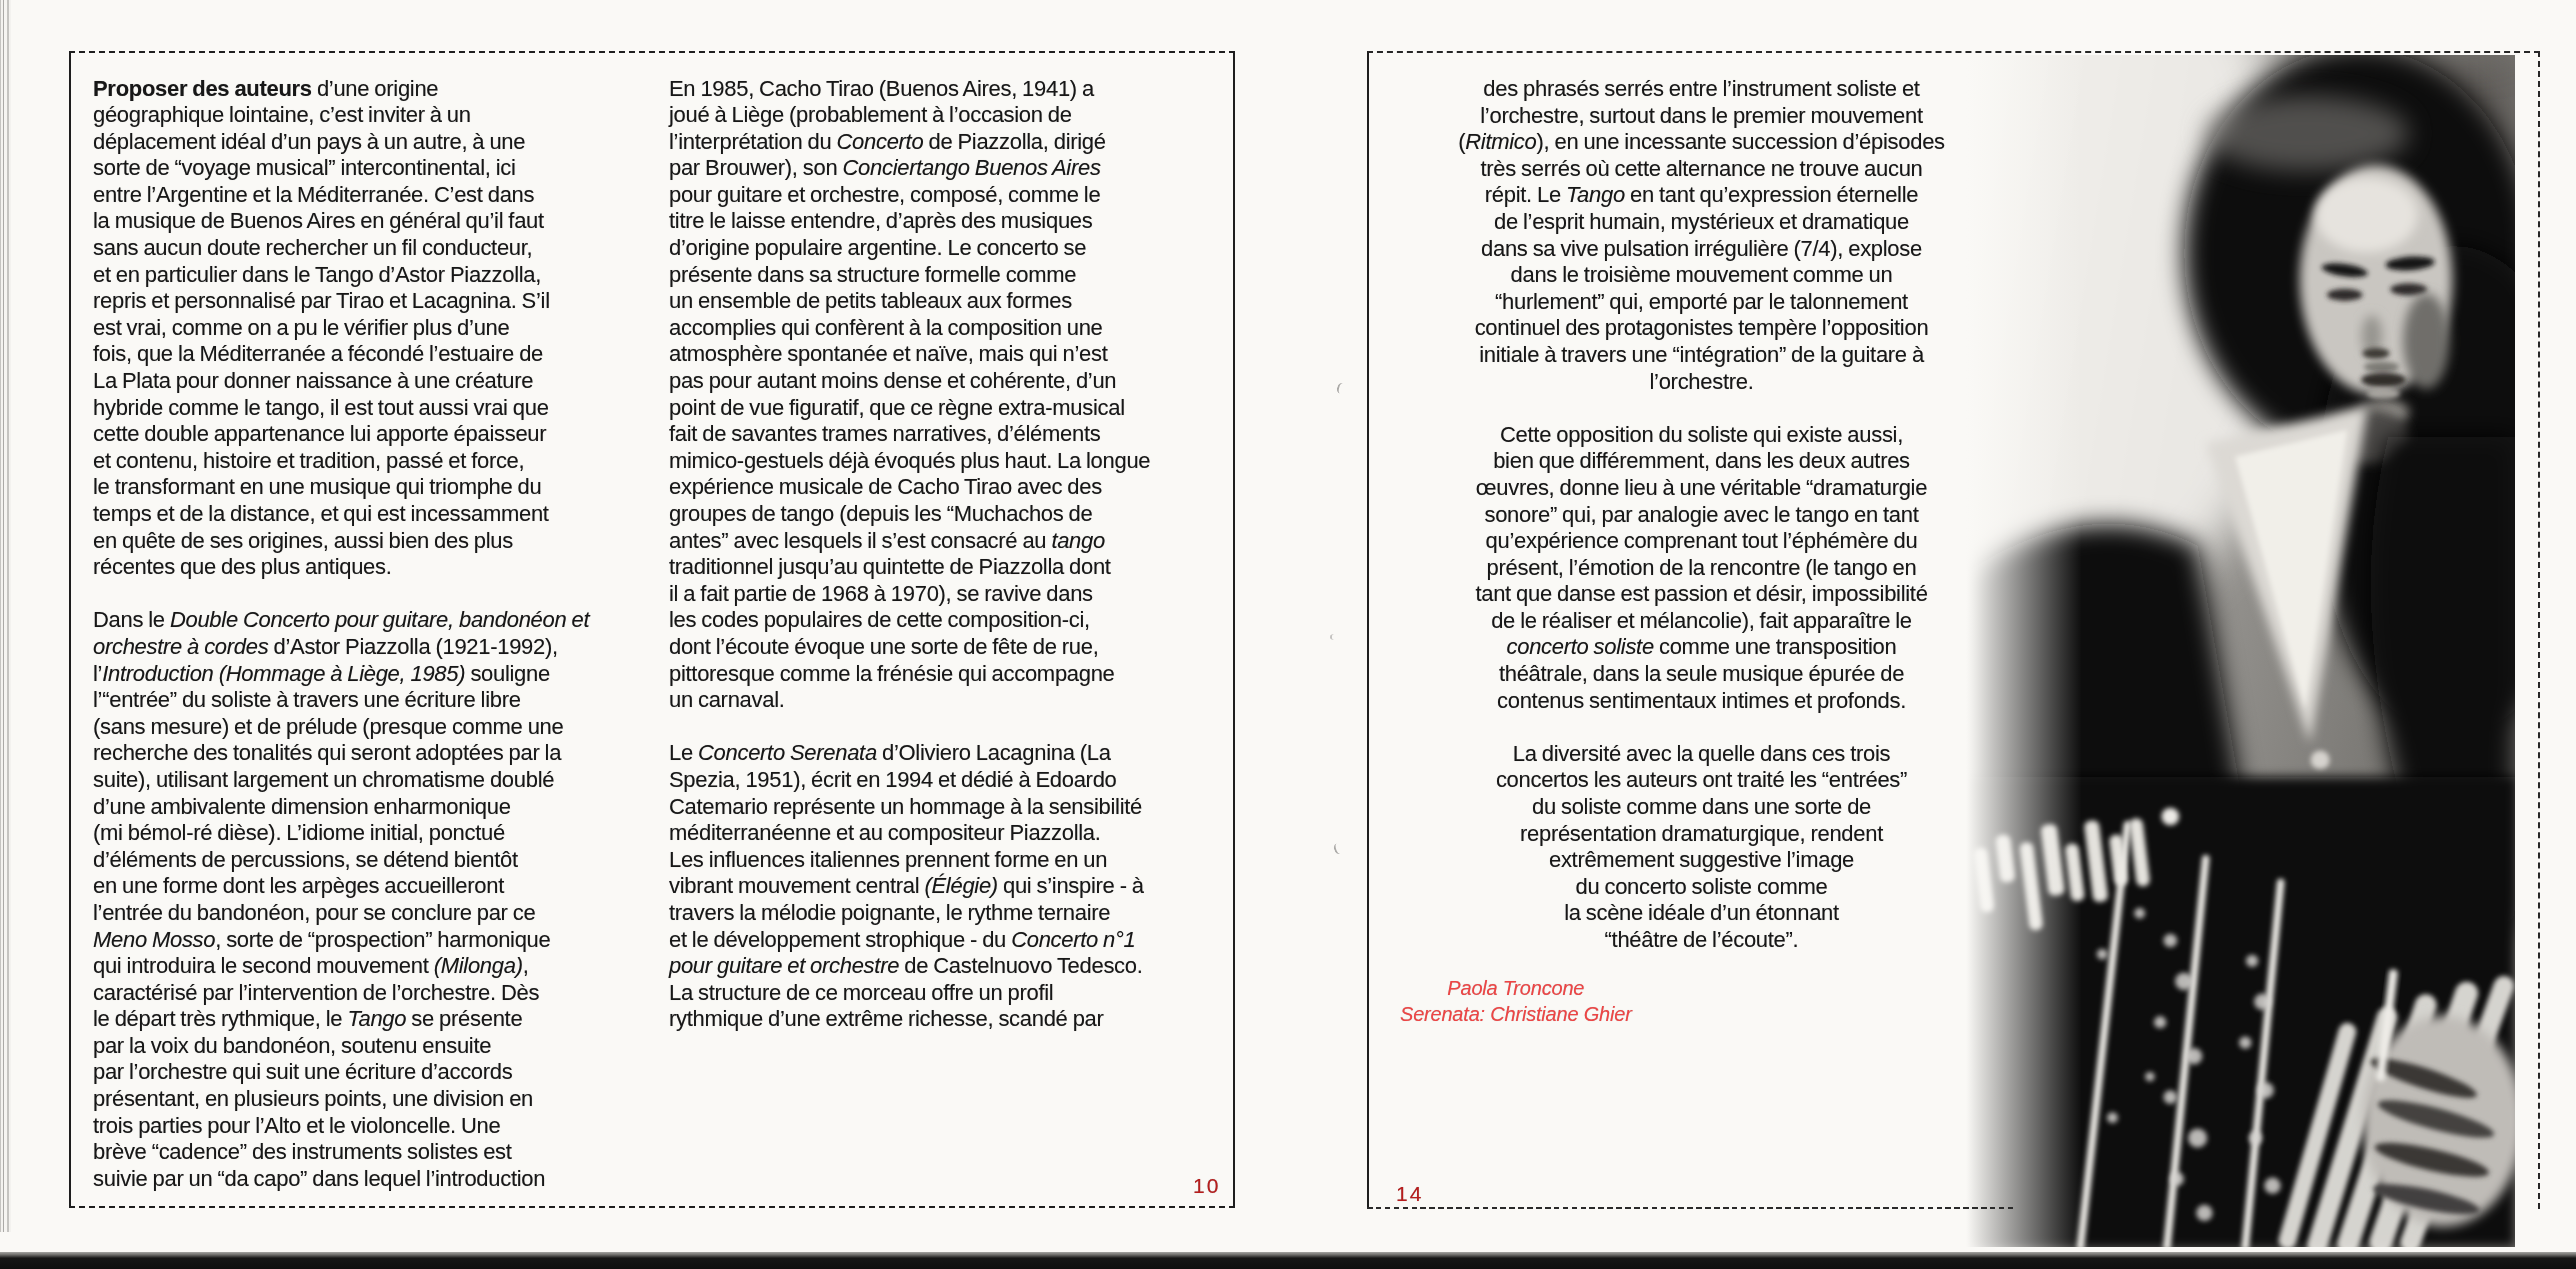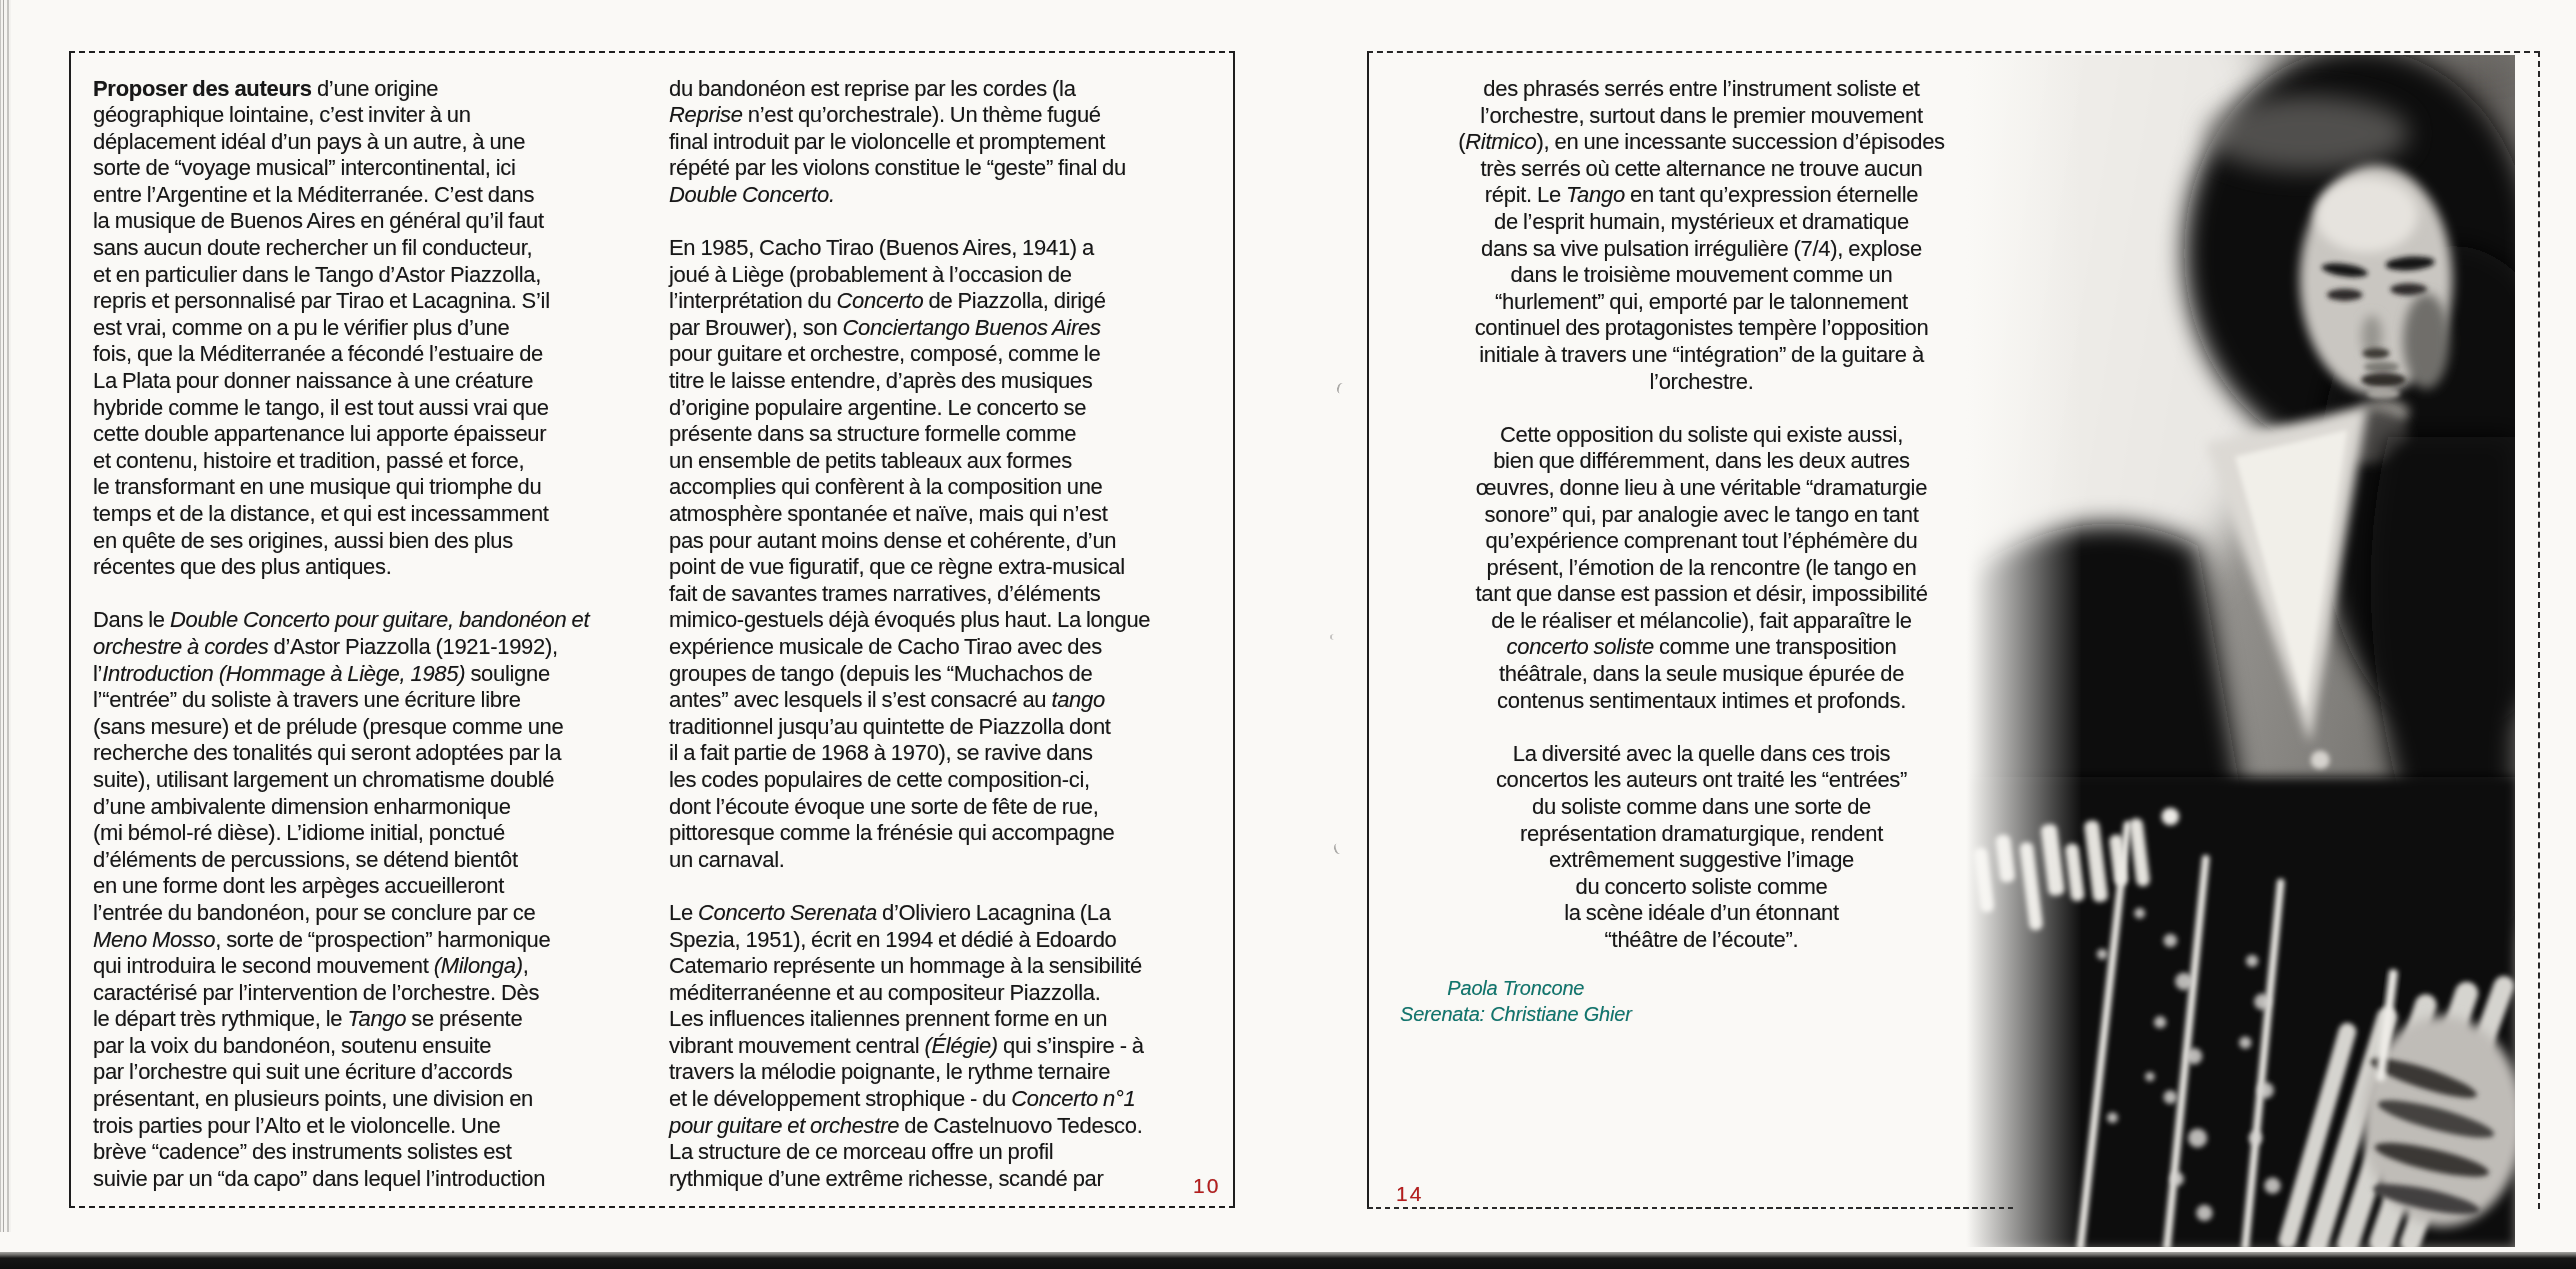--- a/index.html
+++ b/index.html
@@ -55,21 +55,21 @@
     letter-spacing:-0.3px;word-spacing:-0.7px;
     text-shadow:0 0 0.7px rgba(20,20,20,.35);
   }
   .col p,.rcol p{margin:0 0 26.6px 0;white-space:nowrap}
   .col-1{left:22px;top:22.5px;width:576px}
   .col-2{left:598px;top:22.5px;width:576px}
   .rcol{left:31px;top:23px;width:603px;z-index:3}
   .credits{
     position:absolute;left:31px;top:922px;z-index:3;
     font-style:italic;font-size:20px;line-height:26px;
-    letter-spacing:-0.2px;color:#0f766e;
+    letter-spacing:-0.2px;color:#ef4444;
     text-shadow:0 0 0.7px rgba(20,20,20,.3);
   }
   .pagenum{
     position:absolute;font-size:21px;letter-spacing:2px;color:#b91c1c;z-index:4;
     text-shadow:0 0 0.7px rgba(0,0,0,.4);
   }
   .pn-left{left:1122px;top:1121px}
   .pn-right{left:27px;top:1129px}
 
   
@@ -82,21 +82,20 @@
 <div>
 
   <div class="edge-artifact"></div>
 
   <section class="page page-left">
     <div class="col col-1">
         <p><b>Proposer des auteurs</b> d’une origine<br>géographique lointaine, c’est inviter à un<br>déplacement idéal d’un pays à un autre, à une<br>sorte de “voyage musical” intercontinental, ici<br>entre l’Argentine et la Méditerranée. C’est dans<br>la musique de Buenos Aires en général qu’il faut<br>sans aucun doute rechercher un fil conducteur,<br>et en particulier dans le Tango d’Astor Piazzolla,<br>repris et personnalisé par Tirao et Lacagnina. S’il<br>est vrai, comme on a pu le vérifier plus d’une<br>fois, que la Méditerranée a fécondé l’estuaire de<br>La Plata pour donner naissance à une créature<br>hybride comme le tango, il est tout aussi vrai que<br>cette double appartenance lui apporte épaisseur<br>et contenu, histoire et tradition, passé et force,<br>le transformant en une musique qui triomphe du<br>temps et de la distance, et qui est incessamment<br>en quête de ses origines, aussi bien des plus<br>récentes que des plus antiques.</p>
         <p>Dans le <i>Double Concerto pour guitare, bandonéon et<br>orchestre à cordes</i> d’Astor Piazzolla (1921-1992),<br>l’<i>Introduction (Hommage à Liège, 1985)</i> souligne<br>l’“entrée” du soliste à travers une écriture libre<br>(sans mesure) et de prélude (presque comme une<br>recherche des tonalités qui seront adoptées par la<br>suite), utilisant largement un chromatisme doublé<br>d’une ambivalente dimension enharmonique<br>(mi bémol-ré dièse). L’idiome initial, ponctué<br>d’éléments de percussions, se détend bientôt<br>en une forme dont les arpèges accueilleront<br>l’entrée du bandonéon, pour se conclure par ce<br><i>Meno Mosso</i>, sorte de “prospection” harmonique<br>qui introduira le second mouvement <i>(Milonga)</i>,<br>caractérisé par l’intervention de l’orchestre. Dès<br>le départ très rythmique, le <i>Tango</i> se présente<br>par la voix du bandonéon, soutenu ensuite<br>par l’orchestre qui suit une écriture d’accords<br>présentant, en plusieurs points, une division en<br>trois parties pour l’Alto et le violoncelle. Une<br>brève “cadence” des instruments solistes est<br>suivie par un “da capo” dans lequel l’introduction</p>
       </div>
     <div class="col col-2">
-        <p>du bandonéon est reprise par les cordes (la<br><i>Reprise</i> n’est qu’orchestrale). Un thème fugué<br>final introduit par le violoncelle et promptement<br>répété par les violons constitue le “geste” final du<br><i>Double Concerto.</i></p>
         <p>En 1985, Cacho Tirao (Buenos Aires, 1941) a<br>joué à Liège (probablement à l’occasion de<br>l’interprétation du <i>Concerto</i> de Piazzolla, dirigé<br>par Brouwer), son <i>Conciertango Buenos Aires</i><br>pour guitare et orchestre, composé, comme le<br>titre le laisse entendre, d’après des musiques<br>d’origine populaire argentine. Le concerto se<br>présente dans sa structure formelle comme<br>un ensemble de petits tableaux aux formes<br>accomplies qui confèrent à la composition une<br>atmosphère spontanée et naïve, mais qui n’est<br>pas pour autant moins dense et cohérente, d’un<br>point de vue figuratif, que ce règne extra-musical<br>fait de savantes trames narratives, d’éléments<br>mimico-gestuels déjà évoqués plus haut. La longue<br>expérience musicale de Cacho Tirao avec des<br>groupes de tango (depuis les “Muchachos de<br>antes” avec lesquels il s’est consacré au <i>tango</i><br>traditionnel jusqu’au quintette de Piazzolla dont<br>il a fait partie de 1968 à 1970), se ravive dans<br>les codes populaires de cette composition-ci,<br>dont l’écoute évoque une sorte de fête de rue,<br>pittoresque comme la frénésie qui accompagne<br>un carnaval.</p>
         <p>Le <i>Concerto Serenata</i> d’Oliviero Lacagnina (La<br>Spezia, 1951), écrit en 1994 et dédié à Edoardo<br>Catemario représente un hommage à la sensibilité<br>méditerranéenne et au compositeur Piazzolla.<br>Les influences italiennes prennent forme en un<br>vibrant mouvement central <i>(Élégie)</i> qui s’inspire - à<br>travers la mélodie poignante, le rythme ternaire<br>et le développement strophique - du <i>Concerto n°1<br>pour guitare et orchestre</i> de Castelnuovo Tedesco.<br>La structure de ce morceau offre un profil<br>rythmique d’une extrême richesse, scandé par</p>
       </div>
     <div class="pagenum pn-left">10</div>
   </section>
 
   <div class="gutter-speck speck-1"></div>
   <div class="gutter-speck speck-2"></div>
   <div class="gutter-speck speck-3"></div>
 

